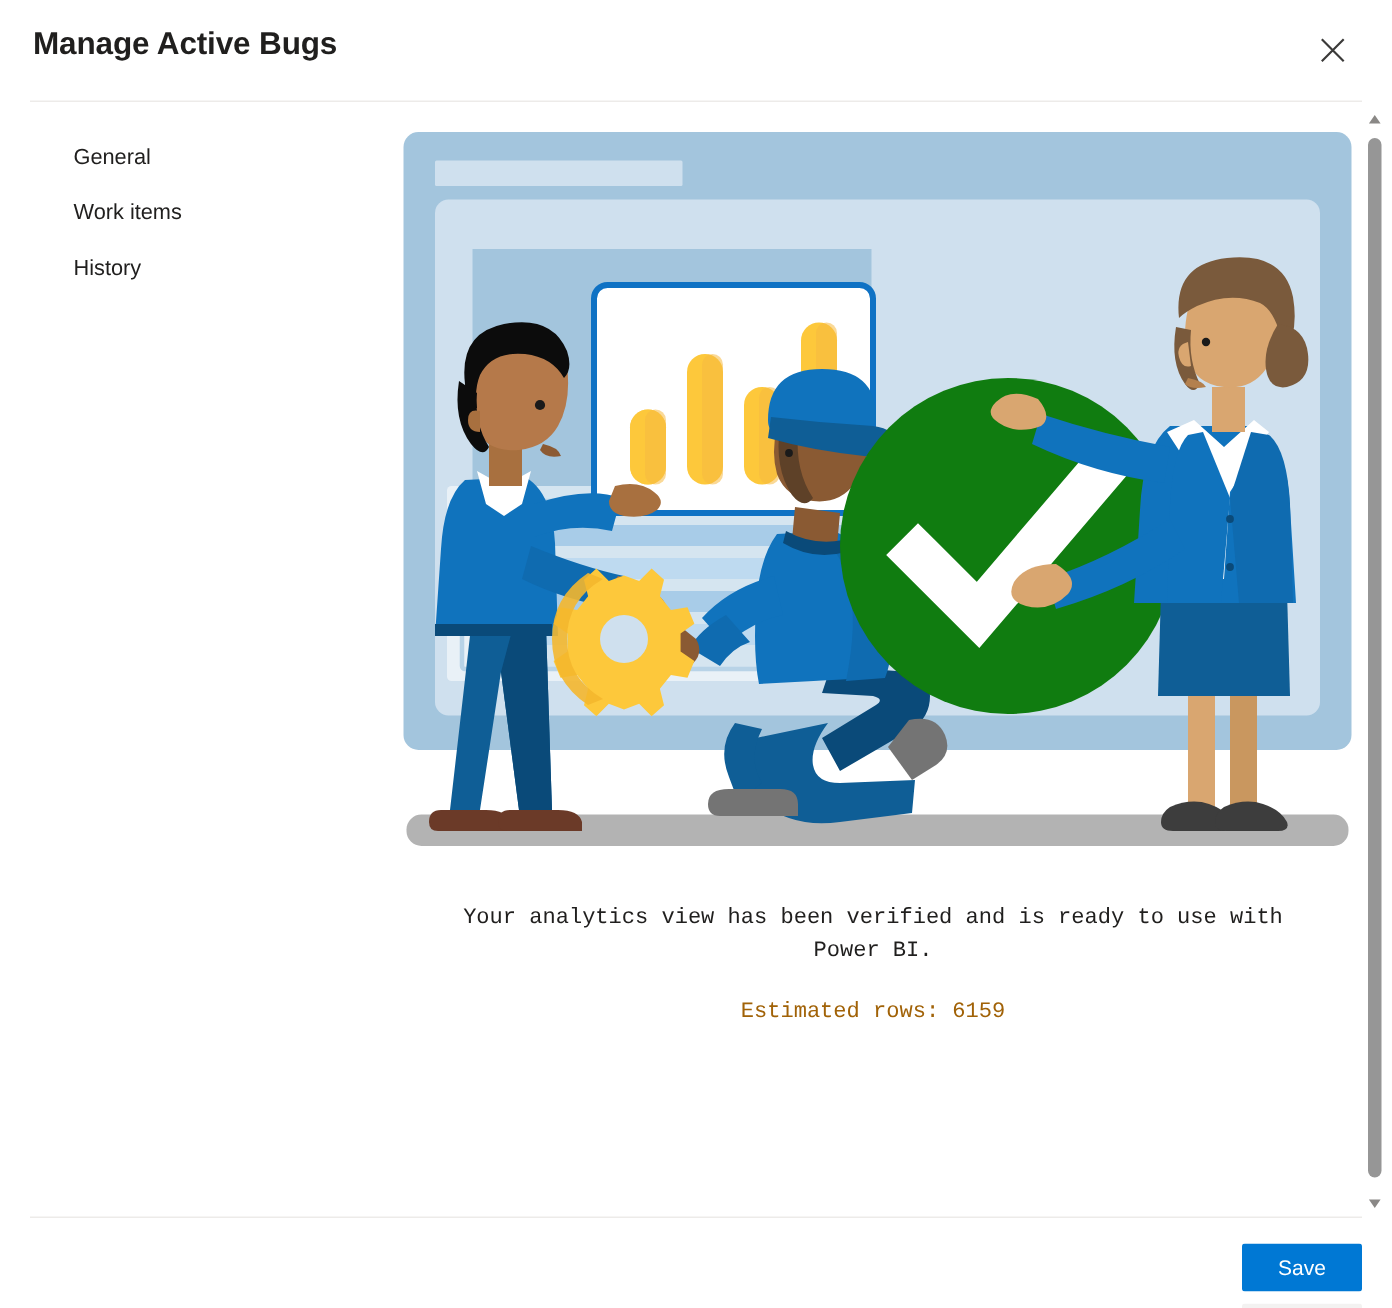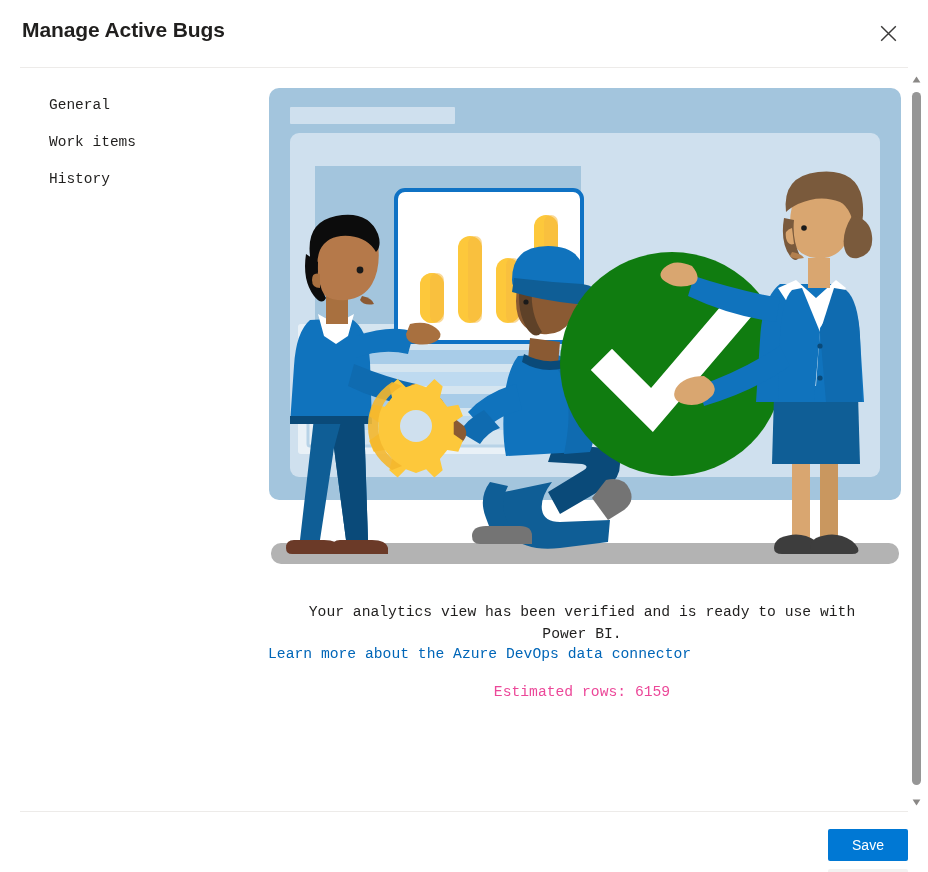--- a/index.html
+++ b/index.html
@@ -24,21 +24,21 @@
     display:flex;align-items:center;justify-content:center;
     cursor:pointer;background:transparent;border:0;
   }
   .close-btn svg{display:block;}
   .hdr-rule{position:absolute;left:20px;right:20px;bottom:0;height:1px;background:#edebe9;}
 
   
   .body{flex:1 1 auto;display:flex;position:relative;min-height:0;}
 
   
-  .side{flex:0 0 268px;padding-top:18px;font-family:Liberation Mono, monospace;}
+  .side{flex:0 0 268px;padding-top:18px;}
   .nav-item{
     position:relative;height:37px;margin:0 23px 0 21px;
     display:flex;align-items:center;
     padding-left:28px;
     font-size:14.5px;color:#201f1e;cursor:pointer;
     box-sizing:border-box;
   }
   .nav-item.sel{background:#f3f2f1;}
   .nav-item.sel::before{
     content:"";position:absolute;left:0;top:0;bottom:0;width:3px;background:#0078d4;
@@ -52,21 +52,21 @@
   .msg{
     width:560px;margin:22px auto 0;text-align:center;
     font-size:14.7px;line-height:22px;color:#201f1e;
   }
   .msg-link{
     display:block;margin-top:1px;
     color:#0066b8;text-decoration:none;font-size:14.7px;cursor:pointer;
   }
   .rows{
     width:560px;margin:22px auto 0;text-align:center;
-    font-size:14.7px;color:#ec4899;
+    font-size:14.7px;color:#a16207;
   }
 
   
   .sbar{
     position:absolute;right:4px;top:4px;bottom:2px;width:15px;
     background:#ffffff;display:flex;flex-direction:column;align-items:center;
     cursor:default;
   }
   .sb-arrow{flex:0 0 14px;width:15px;display:flex;align-items:center;justify-content:center;cursor:pointer;}
   .sb-track{flex:1 1 auto;width:15px;position:relative;}
@@ -282,21 +282,20 @@
             <path d="M524 140 q-8 2 -6 10 q2 8 8 6 z" fill="#d9a670"></path>
 
             <circle cx="536" cy="140" r="2.8" fill="#1a1a1a"></circle>
 
             <path d="M524 164 q10 2 12 6 q-10 2 -14 -2 z" fill="#b3804e"></path>
           </g>
         </svg>
       </div>
 
       <div class="msg">Your analytics view has been verified and is ready to use with Power BI.</div>
-      <a class="msg-link" href="#">Learn more about the Azure DevOps data connector</a>
       <div class="rows">Estimated rows: 6159</div>
 
       <div class="sbar">
         <div class="sb-arrow">
           <svg width="9" height="7" viewBox="0 0 9 7">
             <path d="M4.5 0.6 L8.4 6.4 L0.6 6.4 Z" fill="#8a8886"></path>
           </svg>
         </div>
         <div class="sb-track">
           <div class="sb-thumb"></div>

